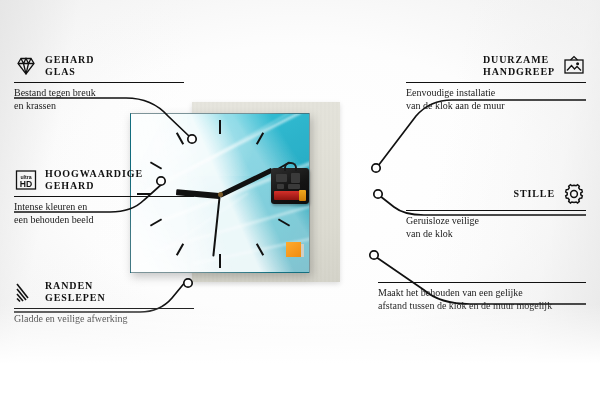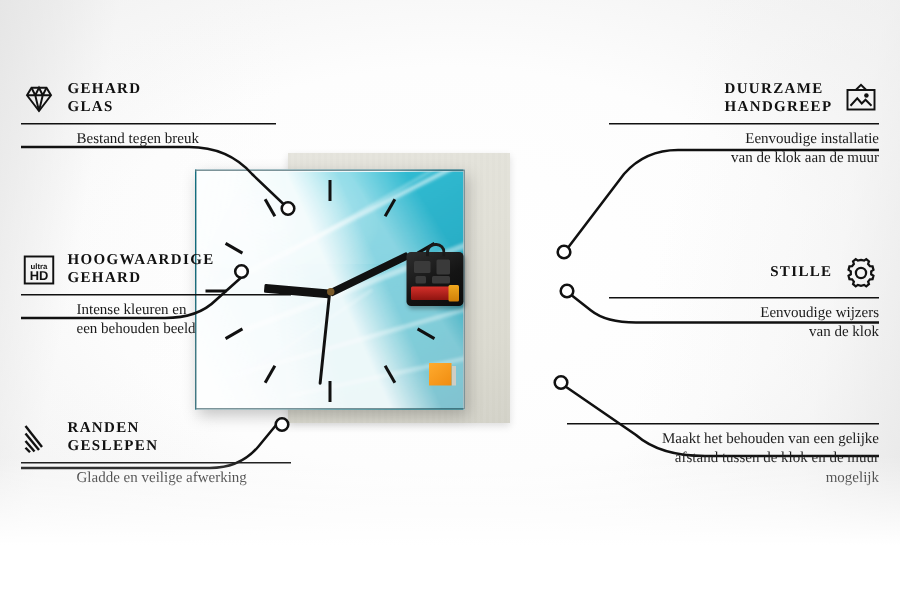--- a/index.html
+++ b/index.html
@@ -92,22 +92,22 @@
   }
 
   
   .callout{ position:absolute; }
   .ctitle{ display:flex; align-items:center; gap:7px; }
   .ctitle .words{ font-weight:bold; font-size:10px; letter-spacing:.9px; color:#111; line-height:1.22; }
   .callout.left .words{ text-align:left; }
   .callout.right .ctitle{ flex-direction:row; justify-content:flex-end; }
   .callout.right .words{ text-align:left; }
   .rule{ height:1px; background:#111; margin:4px 0 4px; }
-  .cdesc{ font-size:10px; color:#1b1b1b; line-height:1.28;margin-left:37px; }
-  .callout.right .cdesc{ text-align:right; }
+  .cdesc{ font-size:10px; color:#1b1b1b; line-height:1.28; }
+  .callout.right .cdesc{ }
   .ico{ width:24px; height:24px; flex:0 0 24px; display:block; }
 
   svg.links{ position:absolute; left:0; top:0; width:600px; height:400px; pointer-events:none; }
 </style>
 </head>
 <body>
 
 <div id="stage">
 
   <div class="photo">
@@ -186,20 +186,21 @@
         <path d="M4 9.5 H20 M7 4.5 L9.5 9.5 L12 4.5 L14.5 9.5 L17 4.5 M9.5 9.5 L12 20 L14.5 9.5"></path>
       </svg>
       <div class="words">
         <div>GEHARD</div>
         <div>GLAS</div>
       </div>
     </div>
     <div class="rule"></div>
     <div class="cdesc">
       <div>Bestand tegen breuk</div>
+      <div>en krassen</div>
     </div>
   </div>
 
   <div class="callout left" style="left:14px; top:168px; width:180px;">
     <div class="ctitle">
       <svg class="ico" viewBox="0 0 24 24">
         <rect x="2.5" y="3" width="19" height="18" fill="none" stroke="#111" stroke-width="1.3"></rect>
         <text x="12" y="11" font-family="Liberation Sans, sans-serif" font-size="5.2" font-weight="bold" text-anchor="middle" fill="#111">ultra</text>
         <text x="12" y="18.6" font-family="Liberation Sans, sans-serif" font-size="8.6" font-weight="bold" text-anchor="middle" fill="#111">HD</text>
       </svg>
@@ -247,33 +248,33 @@
         <circle cx="15.6" cy="9.7" r="1.5" fill="#111" stroke="none"></circle>
       </svg>
     </div>
     <div class="rule"></div>
     <div class="cdesc">
       <div>Eenvoudige installatie</div>
       <div>van de klok aan de muur</div>
     </div>
   </div>
 
-  <div class="callout right" style="left:406px; top:170px; width:180px;">
+  <div class="callout right" style="left:406px; top:182px; width:180px;">
     <div class="ctitle">
       <div class="words">
         <div>STILLE</div>
       </div>
       <svg class="ico" viewBox="0 0 24 24" fill="none" stroke="#111" stroke-width="1.5">
         <path d="M12 3.2 l2.1 .55 1.4-1.0 1.8 1.55 -.55 1.65 1.2 1.55 1.75 .1 .6 2.3 -1.5 .95 0 2.0 1.5 .95 -.6 2.3 -1.75 .1 -1.2 1.55 .55 1.65 -1.8 1.55 -1.4-1.0 -2.1 .55 -2.1-.55 -1.4 1.0 -1.8-1.55 .55-1.65 -1.2-1.55 -1.75-.1 -.6-2.3 1.5-.95 0-2.0 -1.5-.95 .6-2.3 1.75-.1 1.2-1.55 -.55-1.65 1.8-1.55 1.4 1.0 Z"></path>
         <circle cx="12" cy="12" r="3.4"></circle>
       </svg>
     </div>
     <div class="rule"></div>
     <div class="cdesc">
-      <div>Eenvoudige wijzers</div>
+      <div>Geruisloze veilige</div>
       <div>van de klok</div>
     </div>
   </div>
 
   <div class="callout right" style="left:378px; top:278px; width:208px;">
     <div class="rule"></div>
     <div class="cdesc">
       <div>Maakt het behouden van een gelijke</div>
       <div>afstand tussen de klok en de muur mogelijk</div>
     </div>

